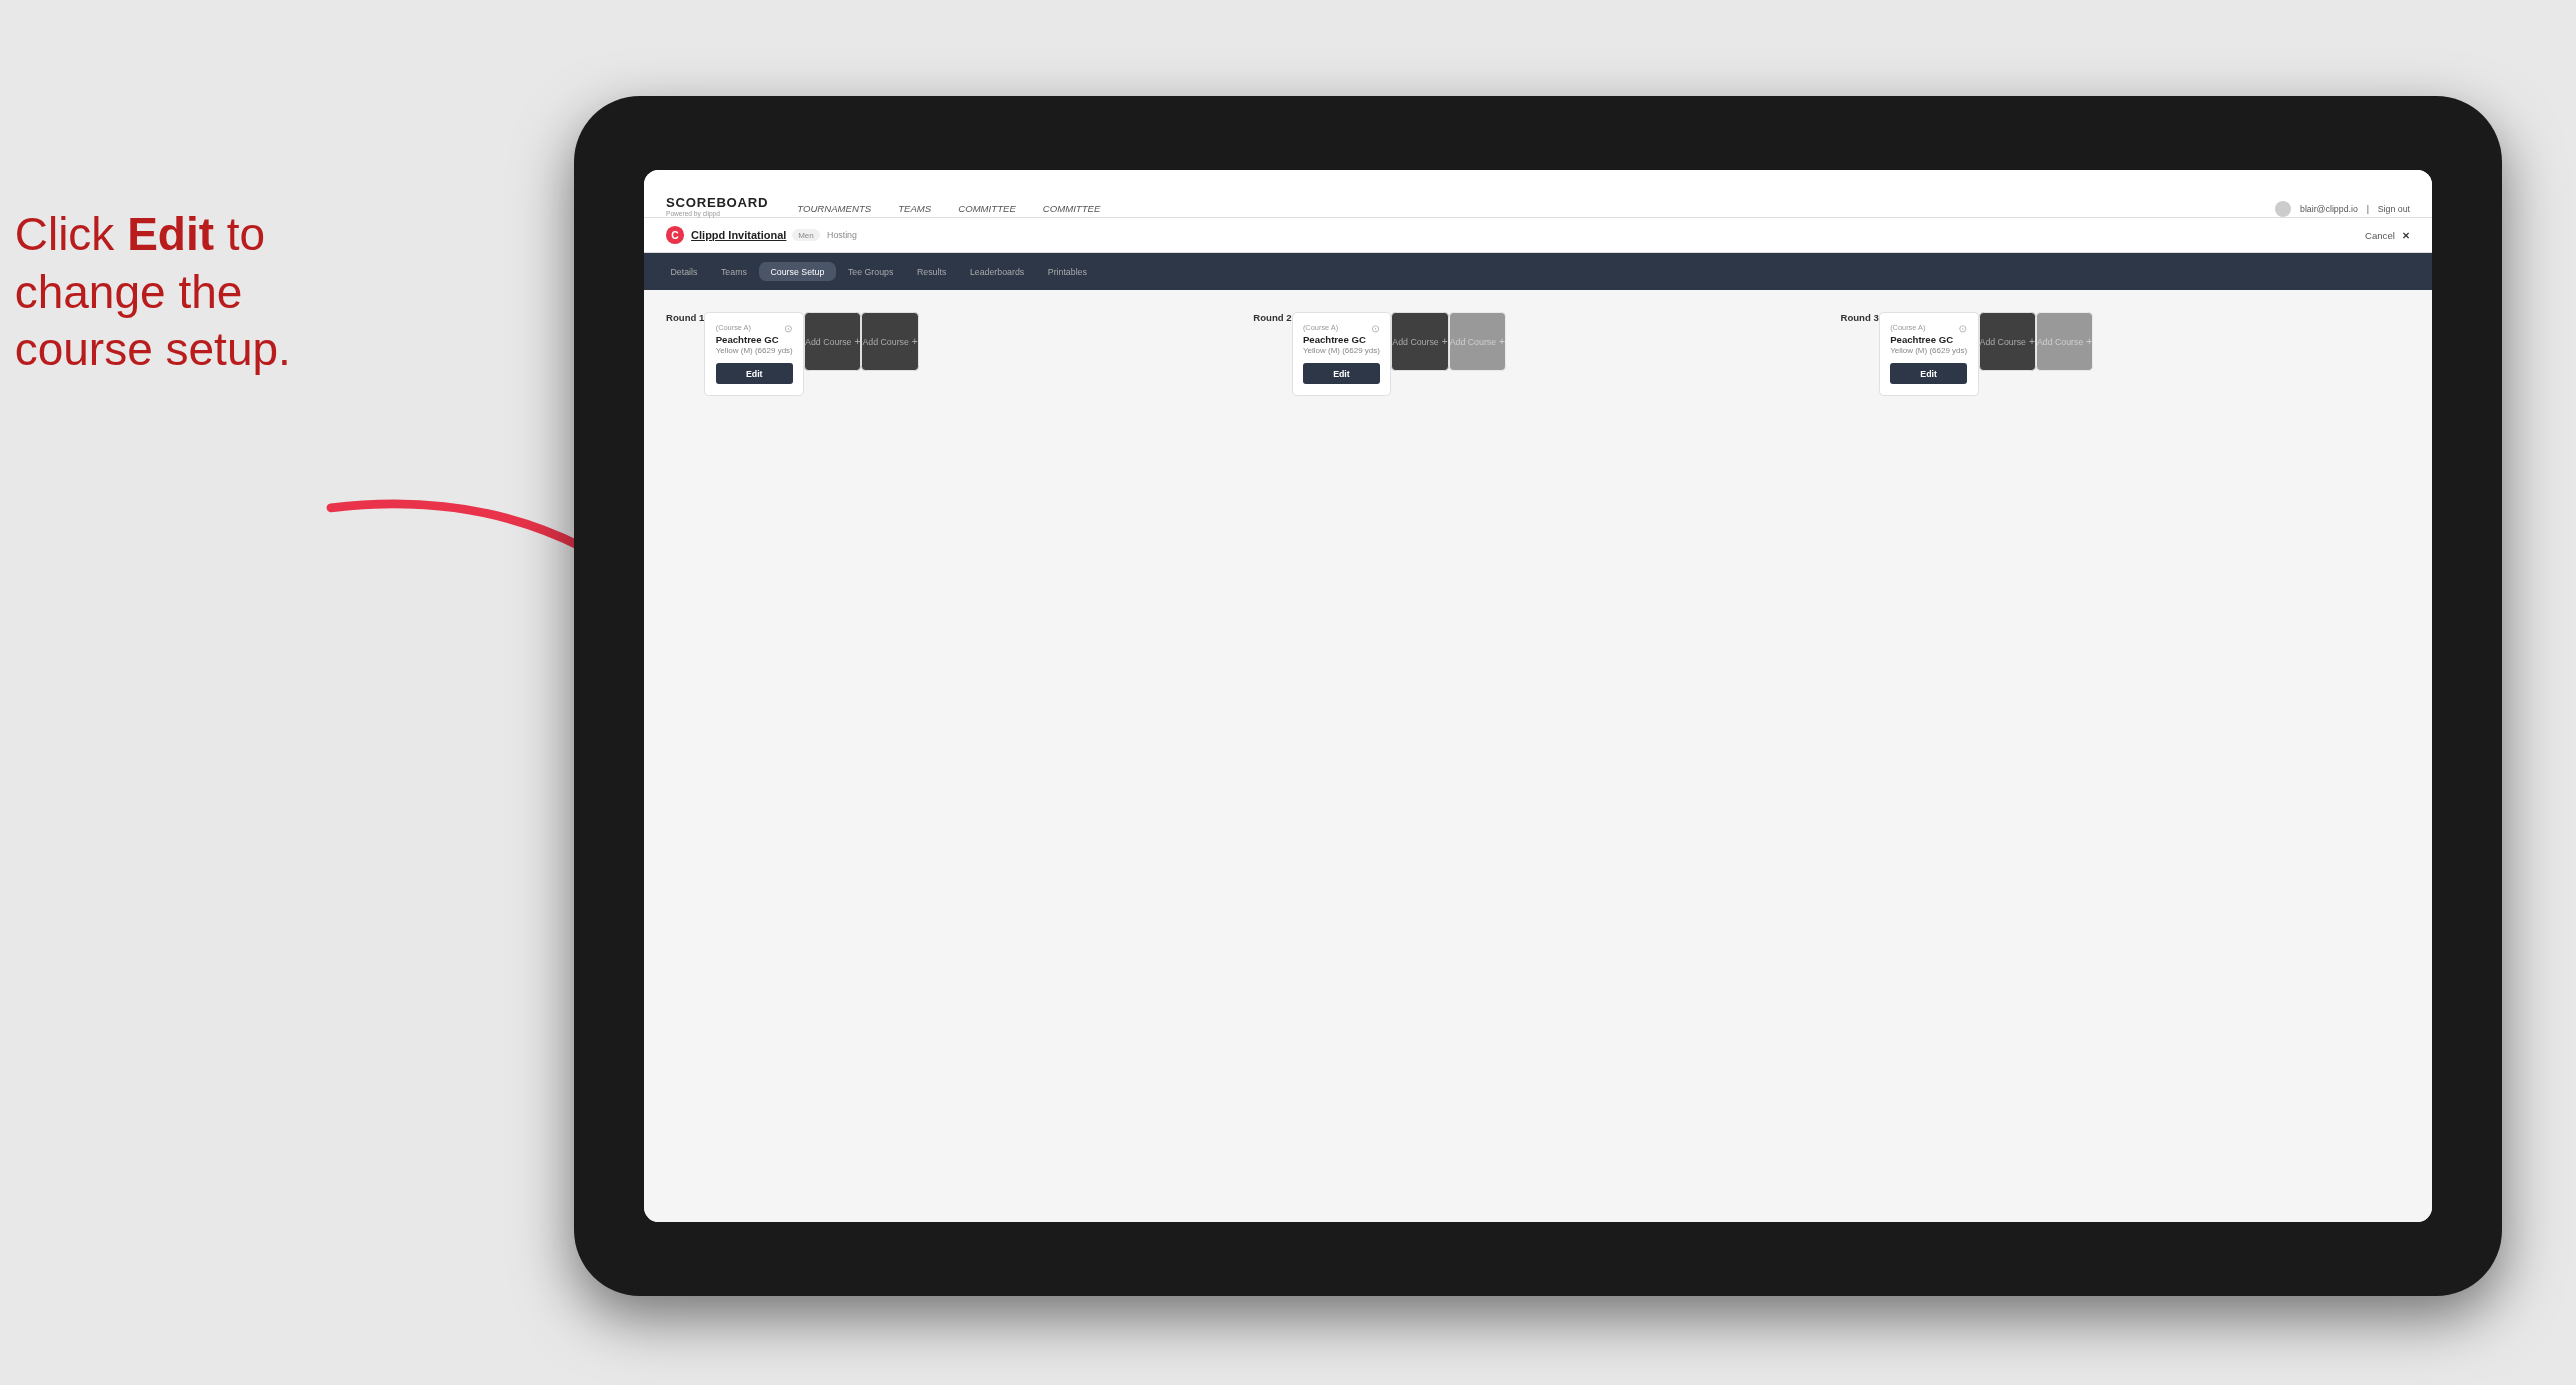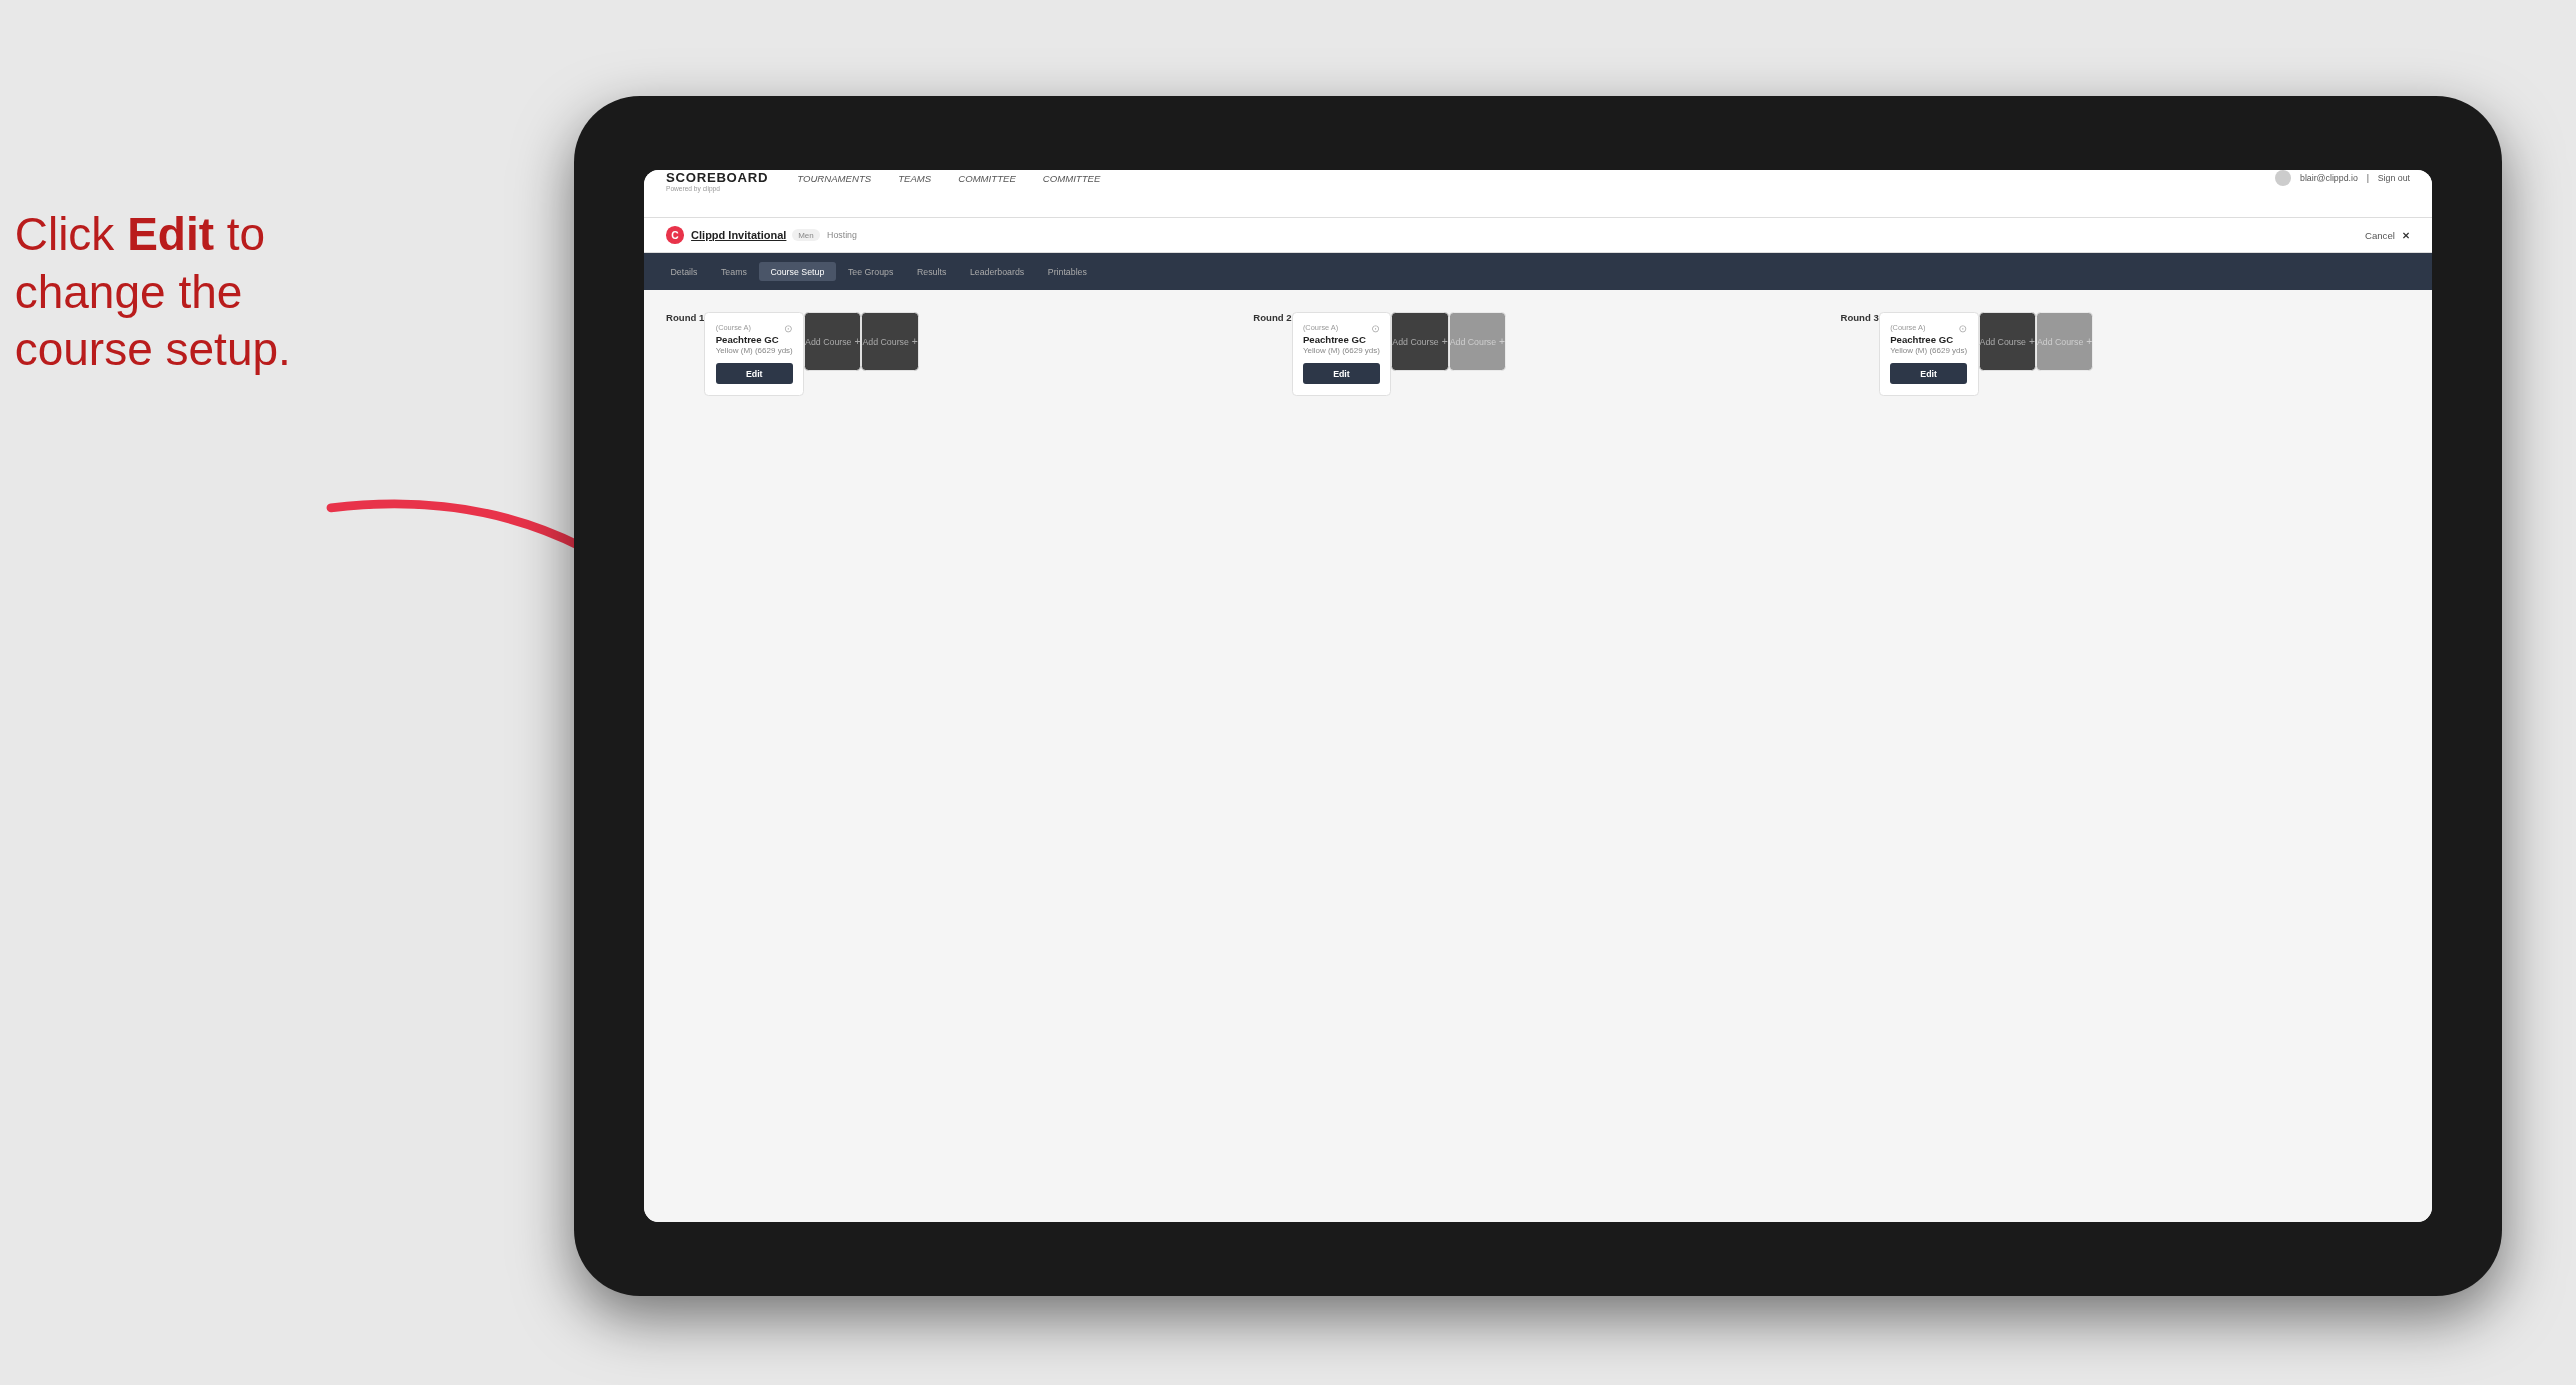--- a/index.html
+++ b/index.html
@@ -64,21 +64,21 @@
       display: flex;
       flex-direction: column;
     }
 
     
     .top-nav {
       background: #ffffff;
       border-bottom: 0.7px solid #ddd;
       height: 48px;
       display: flex;
-      align-items: flex-start;
+      align-items: flex-end;
       padding: 0 22px;
       flex-shrink: 0;
     }
     .brand-logo {
       display: flex;
       flex-direction: column;
       margin-right: 29px;
     }
     .brand-scoreboard {
       font-size: 13.2px;
@@ -187,20 +187,21 @@
     .tab-item {
       color: #aaa;
       font-size: 8.8px;
       padding: 4.4px 11.8px;
       cursor: pointer;
       border-radius: 2.9px;
     }
     .tab-item.active {
       background: #4a5568;
       color: #fff;
+      border-radius: 7px;
     }
 
     
     .content-area {
       flex: 1;
       background: #f5f5f5;
       padding: 22px;
       overflow-y: auto;
     }
 

